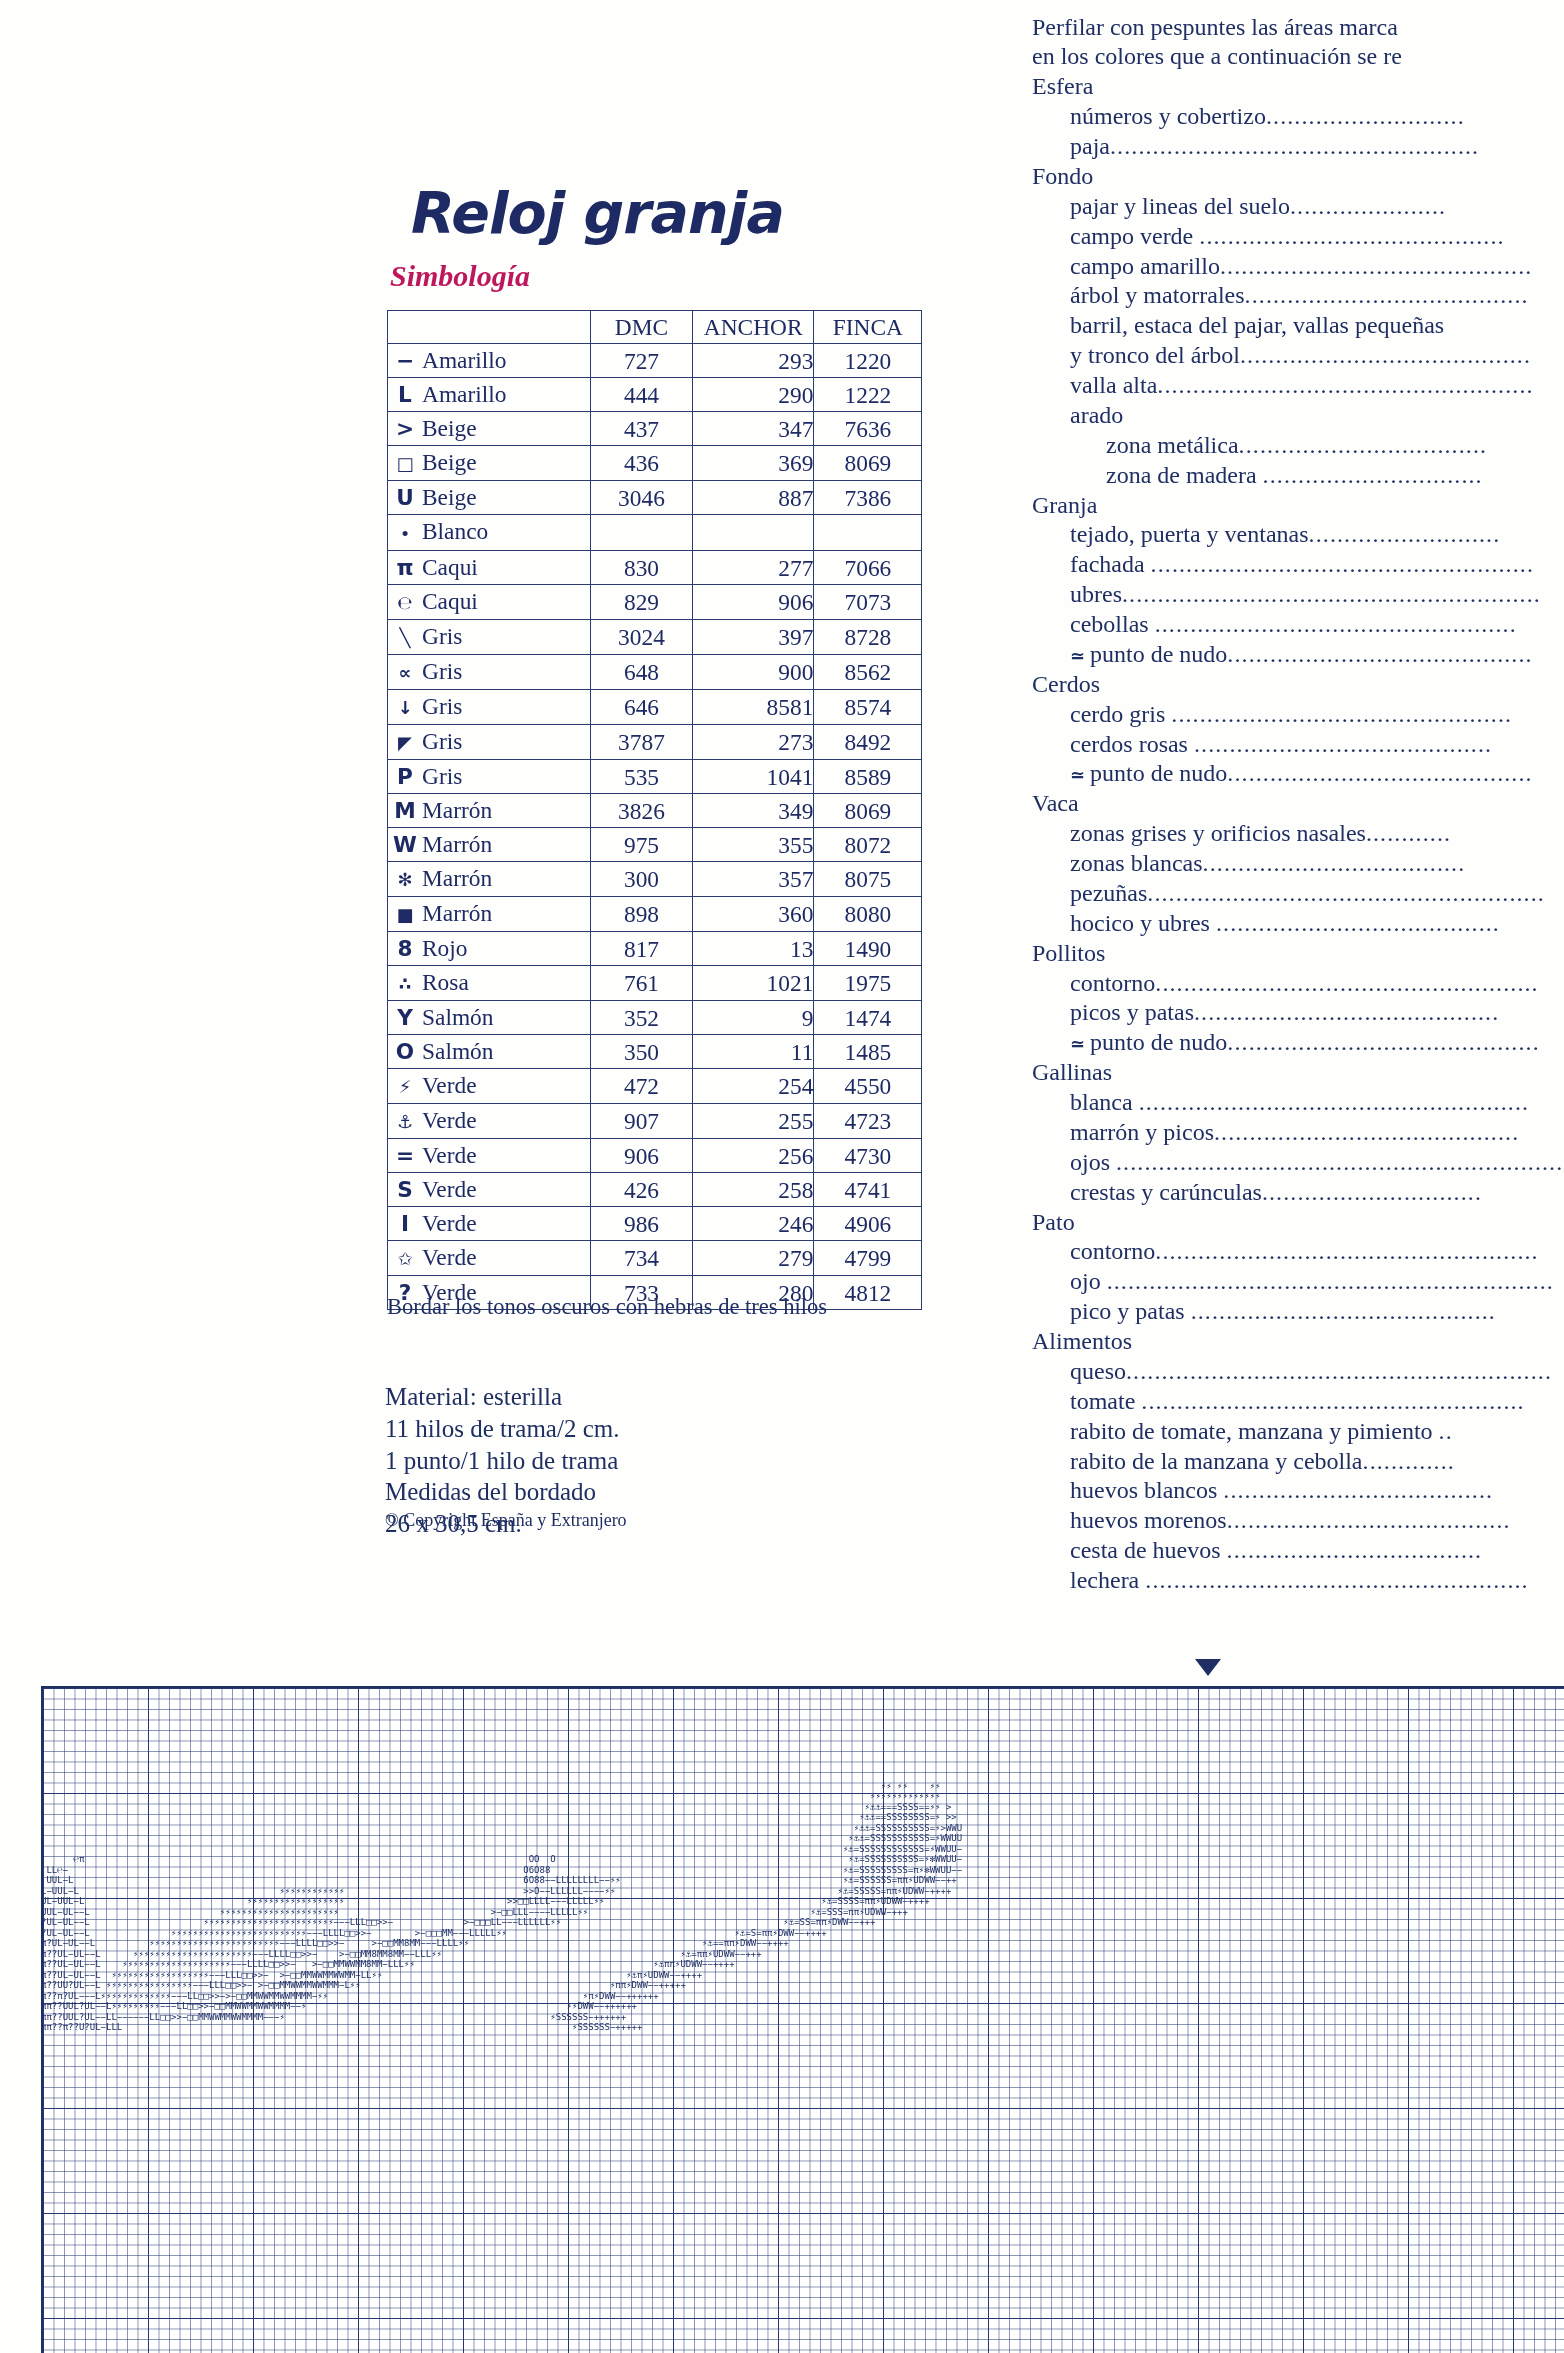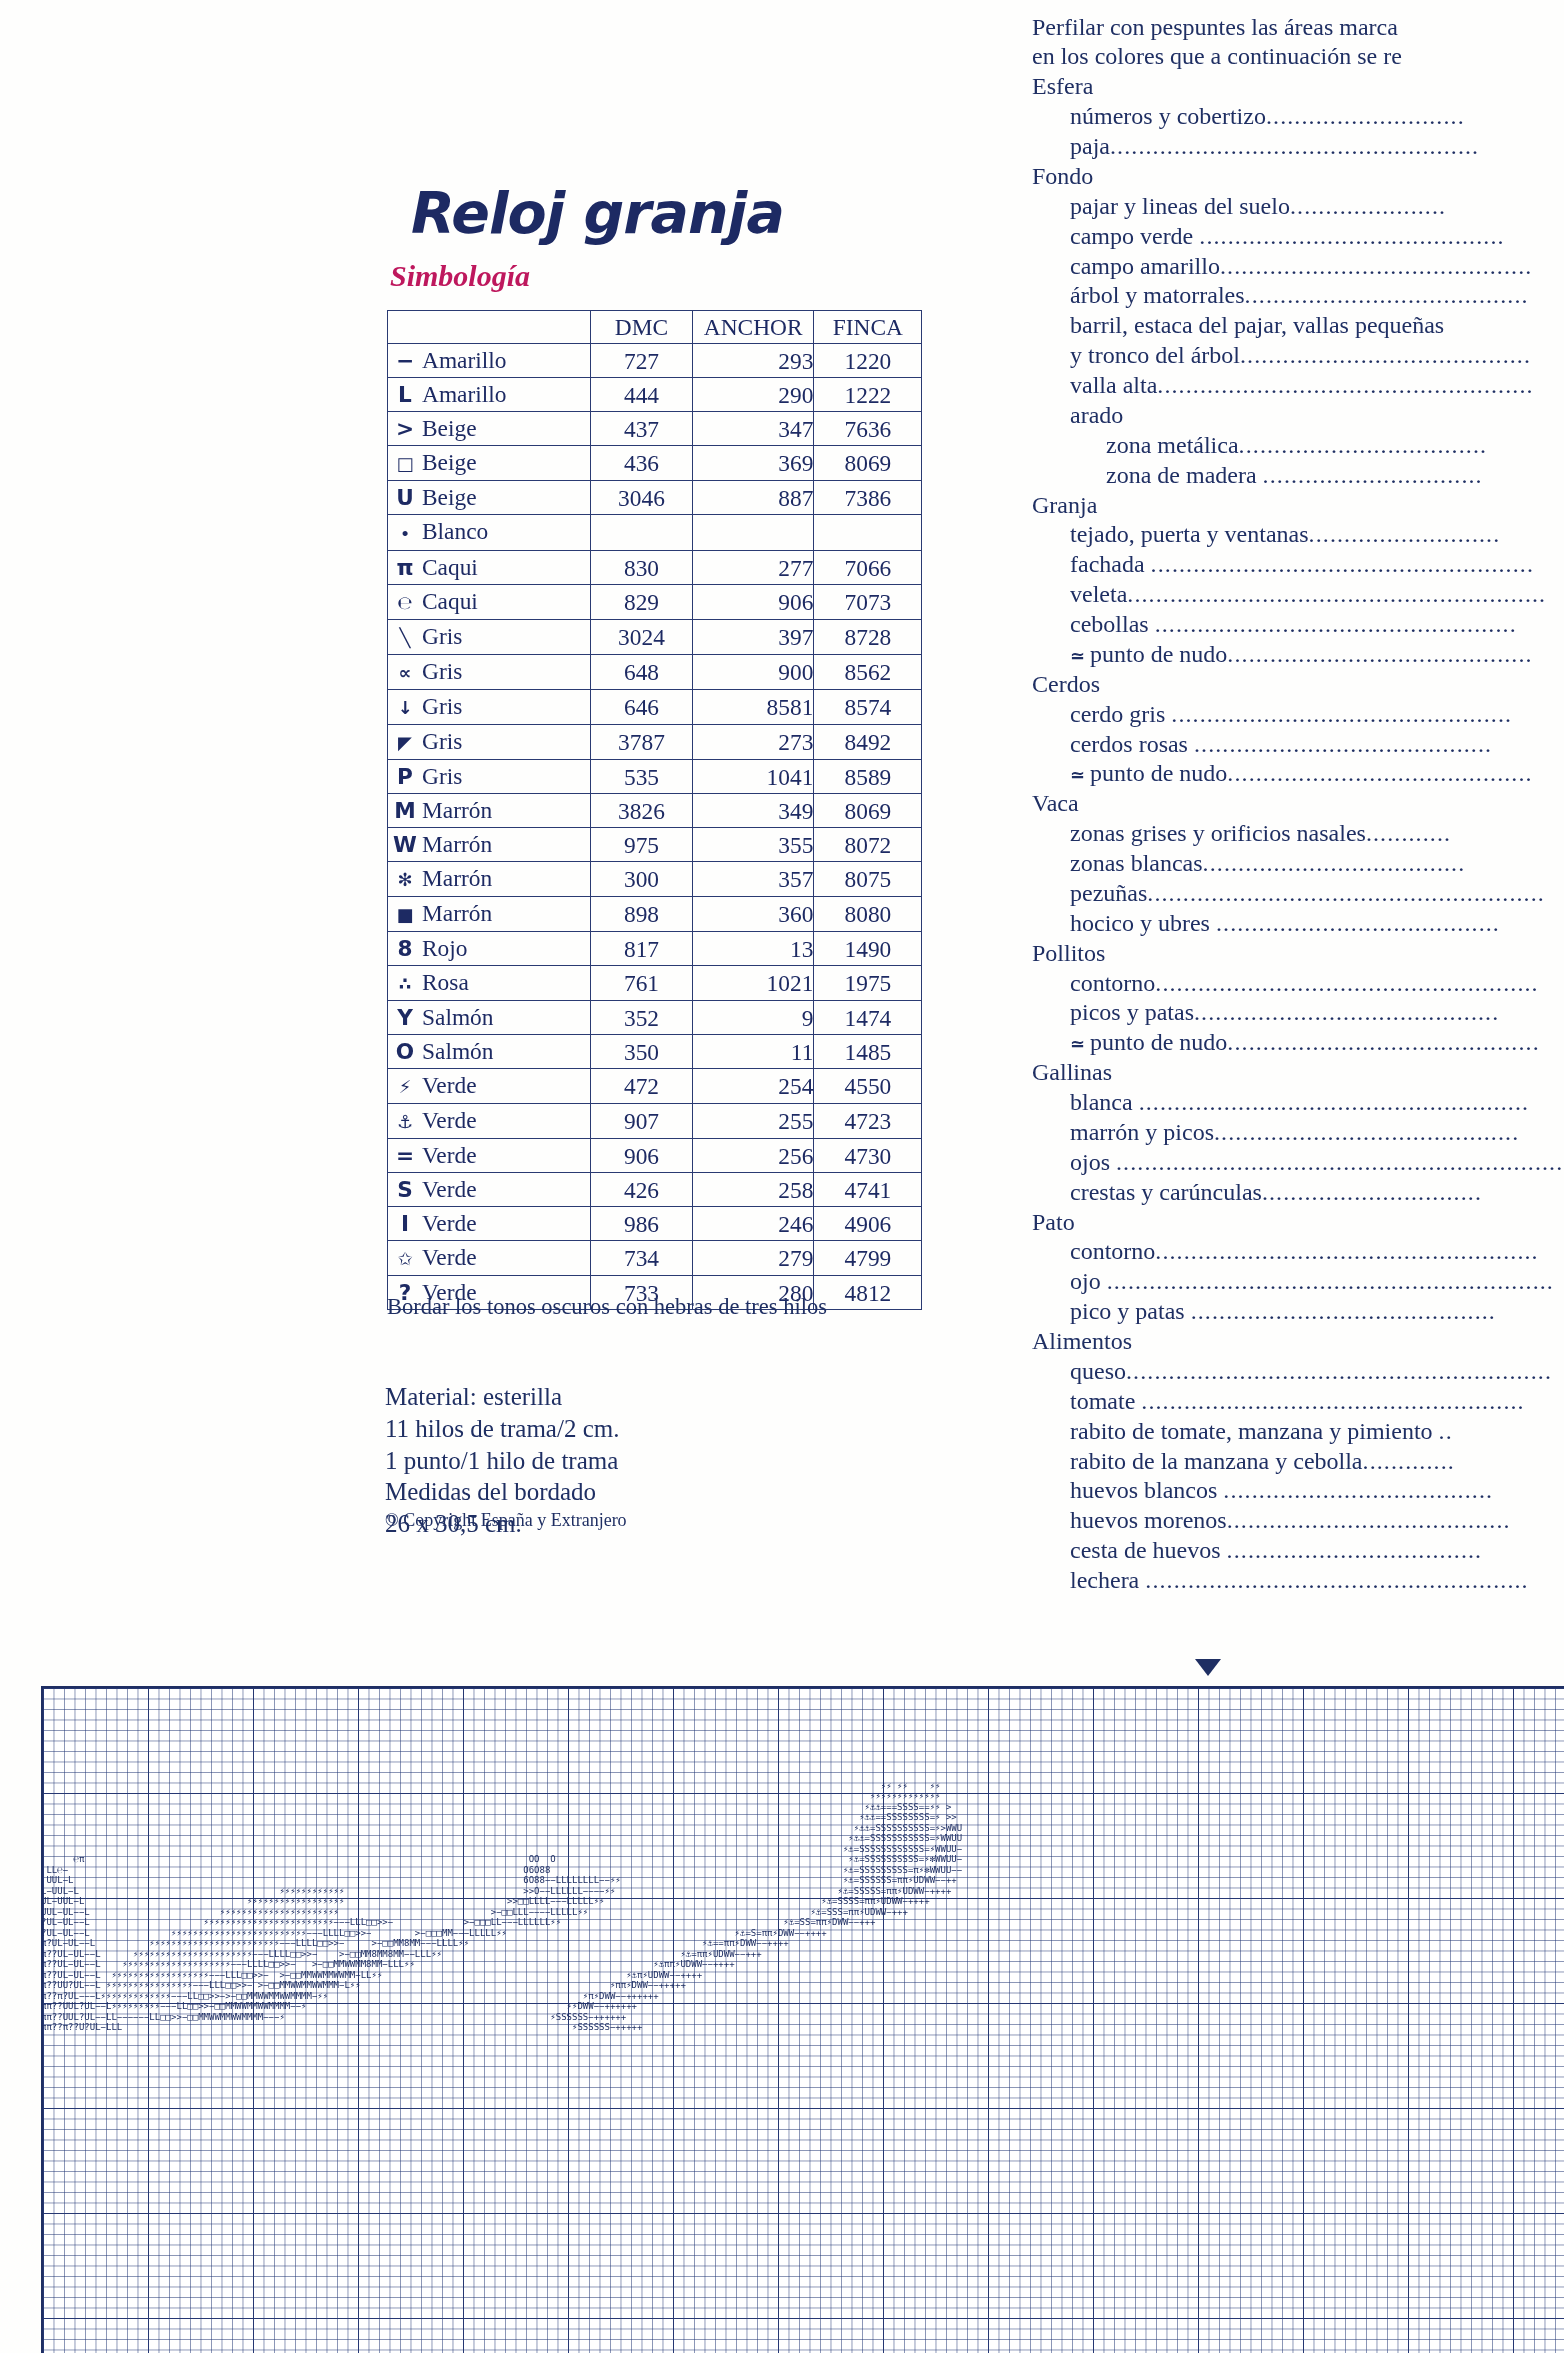--- a/index.html
+++ b/index.html
@@ -371,21 +371,21 @@
       <div class="rc-line rc-lvl1"><span class="rc-label">árbol y matorrales</span><span class="rc-dots">........................................</span></div>
       <div class="rc-line rc-lvl1"><span class="rc-label">barril, estaca del pajar, vallas pequeñas</span><span class="rc-dots"></span></div>
       <div class="rc-line rc-lvl1"><span class="rc-label">y tronco del árbol</span><span class="rc-dots">.........................................</span></div>
       <div class="rc-line rc-lvl1"><span class="rc-label">valla alta</span><span class="rc-dots">.....................................................</span></div>
       <div class="rc-line rc-lvl1"><span class="rc-label">arado</span><span class="rc-dots"></span></div>
       <div class="rc-line rc-lvl2"><span class="rc-label">zona metálica</span><span class="rc-dots">...................................</span></div>
       <div class="rc-line rc-lvl2"><span class="rc-label">zona de madera </span><span class="rc-dots">...............................</span></div>
       <div class="rc-line rc-head">Granja</div>
       <div class="rc-line rc-lvl1"><span class="rc-label">tejado, puerta y ventanas</span><span class="rc-dots">...........................</span></div>
       <div class="rc-line rc-lvl1"><span class="rc-label">fachada </span><span class="rc-dots">......................................................</span></div>
-      <div class="rc-line rc-lvl1"><span class="rc-label">veleta</span><span class="rc-dots">...........................................................</span></div>
+      <div class="rc-line rc-lvl1"><span class="rc-label">ubres</span><span class="rc-dots">...........................................................</span></div>
       <div class="rc-line rc-lvl1"><span class="rc-label">cebollas </span><span class="rc-dots">...................................................</span></div>
       <div class="rc-line rc-lvl1"><span class="knot-sym">≃</span><span class="rc-label">punto de nudo</span><span class="rc-dots">...........................................</span></div>
       <div class="rc-line rc-head">Cerdos</div>
       <div class="rc-line rc-lvl1"><span class="rc-label">cerdo gris </span><span class="rc-dots">................................................</span></div>
       <div class="rc-line rc-lvl1"><span class="rc-label">cerdos rosas </span><span class="rc-dots">..........................................</span></div>
       <div class="rc-line rc-lvl1"><span class="knot-sym">≃</span><span class="rc-label">punto de nudo</span><span class="rc-dots">...........................................</span></div>
       <div class="rc-line rc-head">Vaca</div>
       <div class="rc-line rc-lvl1"><span class="rc-label">zonas grises y orificios nasales</span><span class="rc-dots">............</span></div>
       <div class="rc-line rc-lvl1"><span class="rc-label">zonas blancas</span><span class="rc-dots">.....................................</span></div>
       <div class="rc-line rc-lvl1"><span class="rc-label">pezuñas</span><span class="rc-dots">........................................................</span></div>

